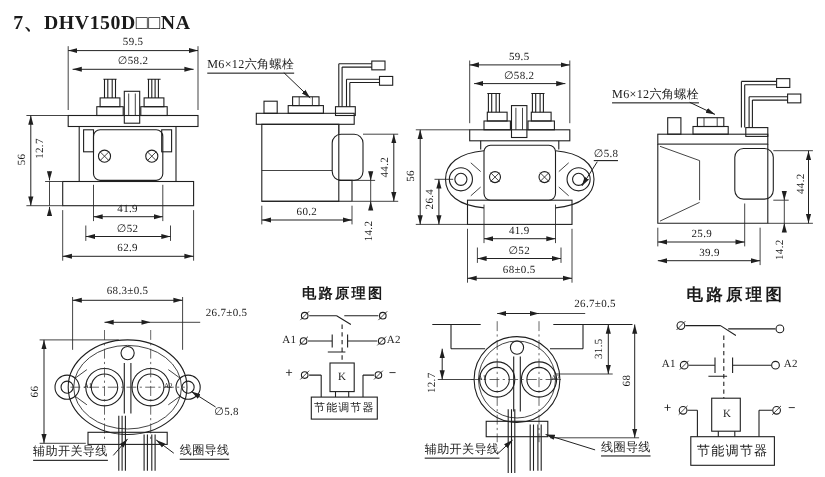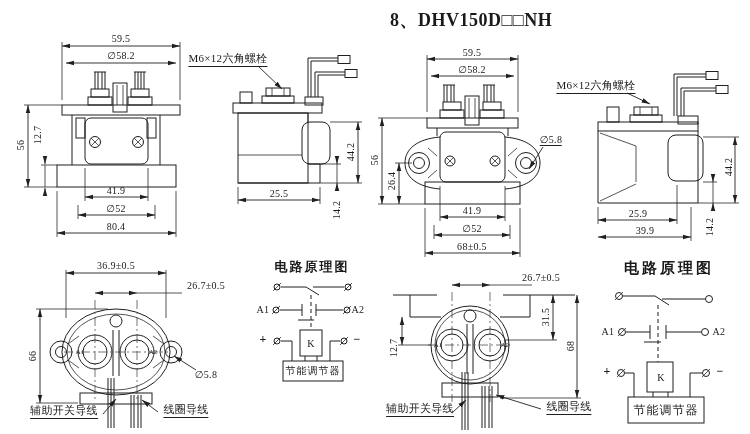--- a/index.html
+++ b/index.html
@@ -257,36 +257,36 @@
     <path class="out" d="M653,392V397 M668,392V397"></path>
     <circle class="out" cx="621" cy="373" r="3.5"></circle>
         <path class="thin" d="M617,377L625,369"></path>
     <circle class="out" cx="706" cy="373" r="3.5"></circle>
         <path class="thin" d="M702,377L710,369"></path>
     <path class="out" d="M625,373H634 M634,373V397 M702,373H690 M690,373V397"></path>
     <rect class="out" x="628" y="397" width="76" height="26"></rect>
   </g>
 </svg>
 
-<span class="title" style="left:390px;top:8px;position:absolute">8、DHV150D□□NH</span>
+<span class="title" style="left:12px;top:8px;position:absolute">7、DHV150D□□NA</span>
 
 <span class="lbl" style="left:121px;top:38px">59.5</span>
 <span class="lbl" style="left:121px;top:55px">∅58.2</span>
 <span class="lbl rot" style="left:20px;top:145px">56</span>
 <span class="lbl rot" style="left:37px;top:135px">12.7</span>
 <span class="lbl" style="left:116px;top:190px">41.9</span>
 <span class="lbl" style="left:116px;top:208px">∅52</span>
-<span class="lbl" style="left:116px;top:226px">80.4</span>
+<span class="lbl" style="left:116px;top:226px">62.9</span>
 
 <span class="lbl cn" style="left:228px;top:59px">M6×12六角螺栓</span>
-<span class="lbl" style="left:279px;top:193px">25.5</span>
+<span class="lbl" style="left:279px;top:193px">60.2</span>
 <span class="lbl rot" style="left:350px;top:152px">44.2</span>
 <span class="lbl rot" style="left:336px;top:210px">14.2</span>
 
-<span class="lbl" style="left:116px;top:265px">36.9±0.5</span>
+<span class="lbl" style="left:116px;top:265px">68.3±0.5</span>
 <span class="lbl" style="left:206px;top:285px">26.7±0.5</span>
 <span class="lbl rot" style="left:32px;top:356px">66</span>
 <span class="lbl" style="left:206px;top:374px">∅5.8</span>
 <span class="lbl tiny" style="left:80px;top:351px">A1</span>
 <span class="lbl tiny" style="left:153px;top:351px">A2</span>
 <span class="lbl cn" style="left:64px;top:411px">辅助开关导线</span>
 <span class="lbl cn" style="left:186px;top:410px">线圈导线</span>
 
 <span class="lbl ck-title" style="left:312px;top:267px">电路原理图</span>
 <span class="lbl" style="left:263px;top:309px">A1</span>

